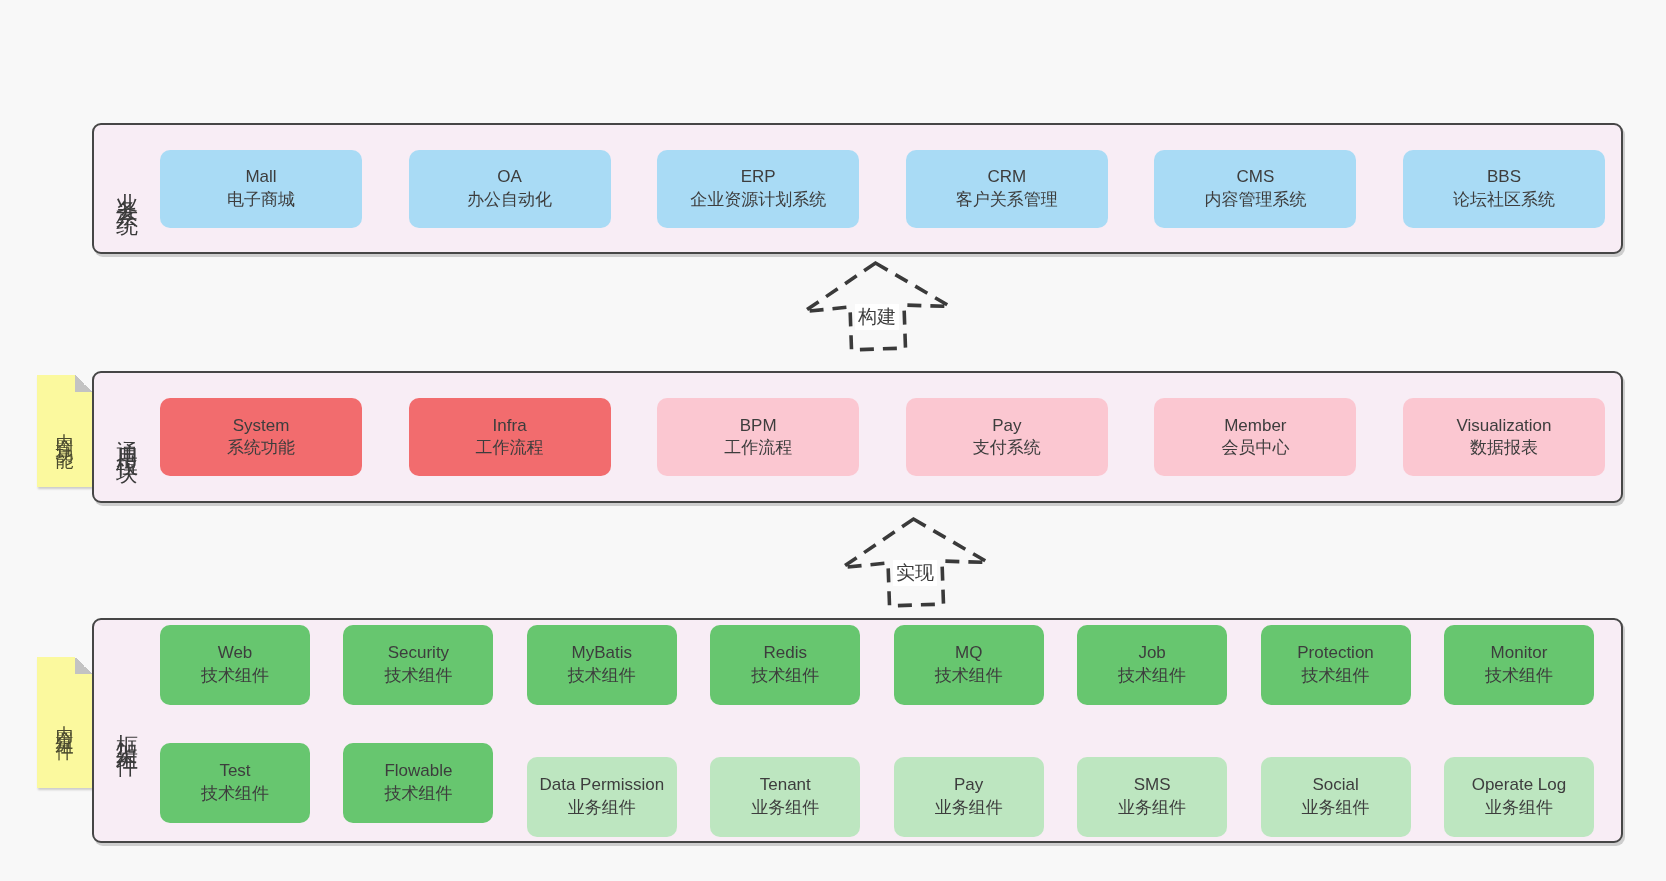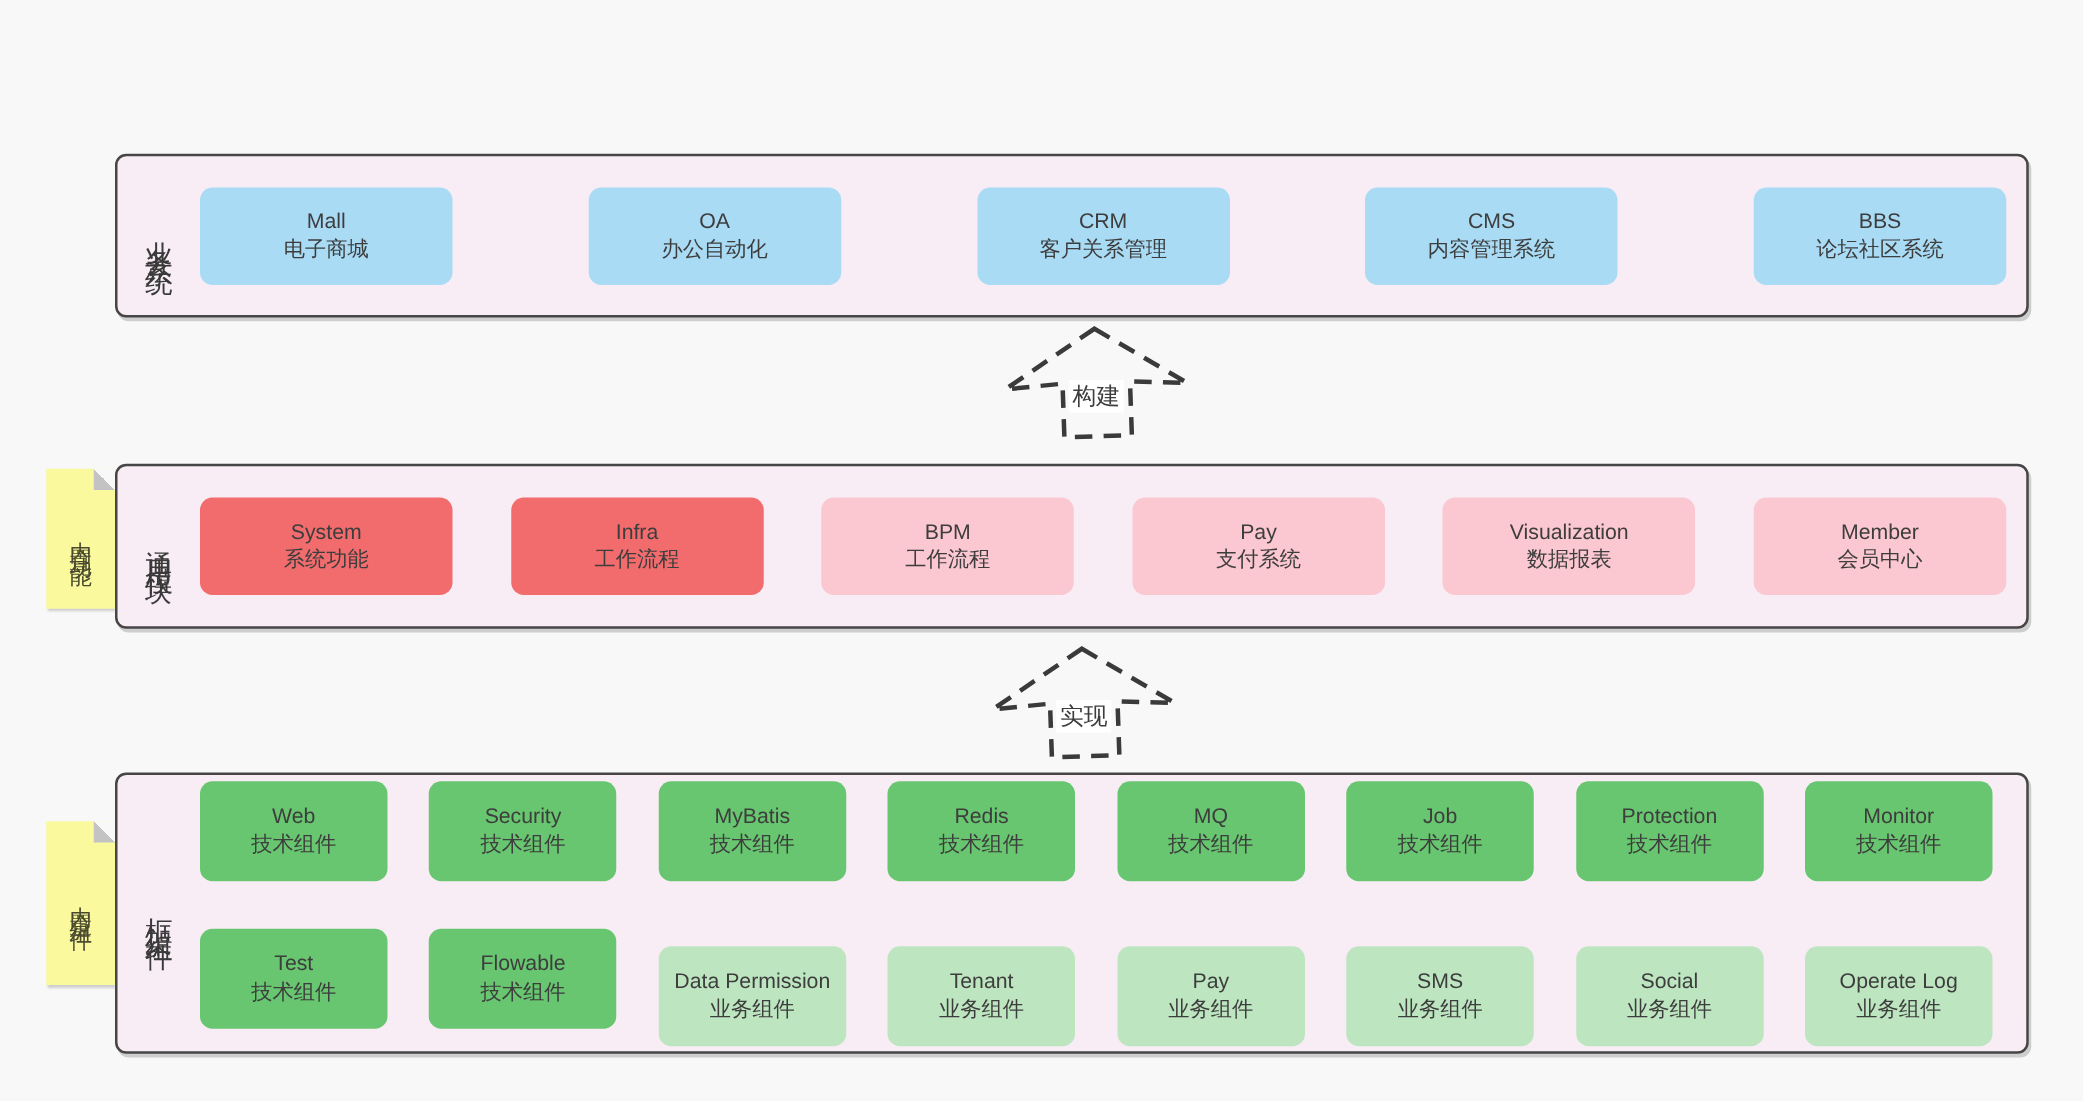--- a/index.html
+++ b/index.html
@@ -75,20 +75,24 @@
   <div class="row">
     <div class="box b-blue">
       <div class="box-name">Mall</div>
       <div class="box-sub">电子商城</div>
     </div>
     <div class="box b-blue">
       <div class="box-name">OA</div>
       <div class="box-sub">办公自动化</div>
     </div>
     <div class="box b-blue">
+      <div class="box-name">ERP</div>
+      <div class="box-sub">企业资源计划系统</div>
+    </div>
+    <div class="box b-blue">
       <div class="box-name">CRM</div>
       <div class="box-sub">客户关系管理</div>
     </div>
     <div class="box b-blue">
       <div class="box-name">CMS</div>
       <div class="box-sub">内容管理系统</div>
     </div>
     <div class="box b-blue">
       <div class="box-name">BBS</div>
       <div class="box-sub">论坛社区系统</div>
@@ -120,31 +124,31 @@
     </div>
     <div class="box b-pink">
       <div class="box-name">BPM</div>
       <div class="box-sub">工作流程</div>
     </div>
     <div class="box b-pink">
       <div class="box-name">Pay</div>
       <div class="box-sub">支付系统</div>
     </div>
     <div class="box b-pink">
+      <div class="box-name">Member</div>
+      <div class="box-sub">会员中心</div>
+    </div>
+    <div class="box b-pink">
       <div class="box-name">Visualization</div>
       <div class="box-sub">数据报表</div>
     </div>
-    <div class="box b-pink">
-      <div class="box-name">Member</div>
-      <div class="box-sub">会员中心</div>
-    </div>
   </div>
 </section>
 
-<div class="arrow" style="left:792px;top:516px">
+<div class="arrow" style="left:840px;top:516px">
   <svg width="150" height="92" viewBox="0 0 150 92">
     <polygon points="75,3 148,49 102,46 102,89 48,89 48,46 2,49" fill="none" stroke="#3a3a3a" stroke-width="3.6" stroke-dasharray="14 9"></polygon>
   </svg>
   <span class="arrow-label">实现</span>
 </div>
 
 <div class="sticky" style="top:657px;height:131px">
   <span class="fold"></span>
   <span class="sticky-label">内置组件</span>
 </div>

